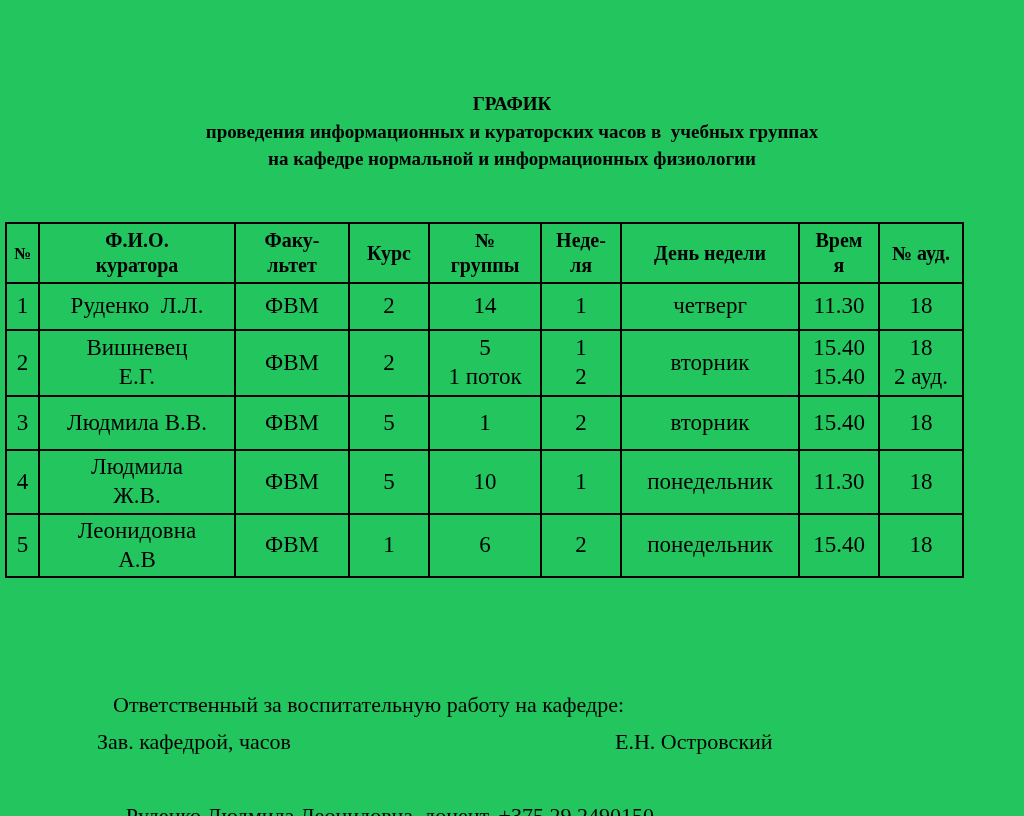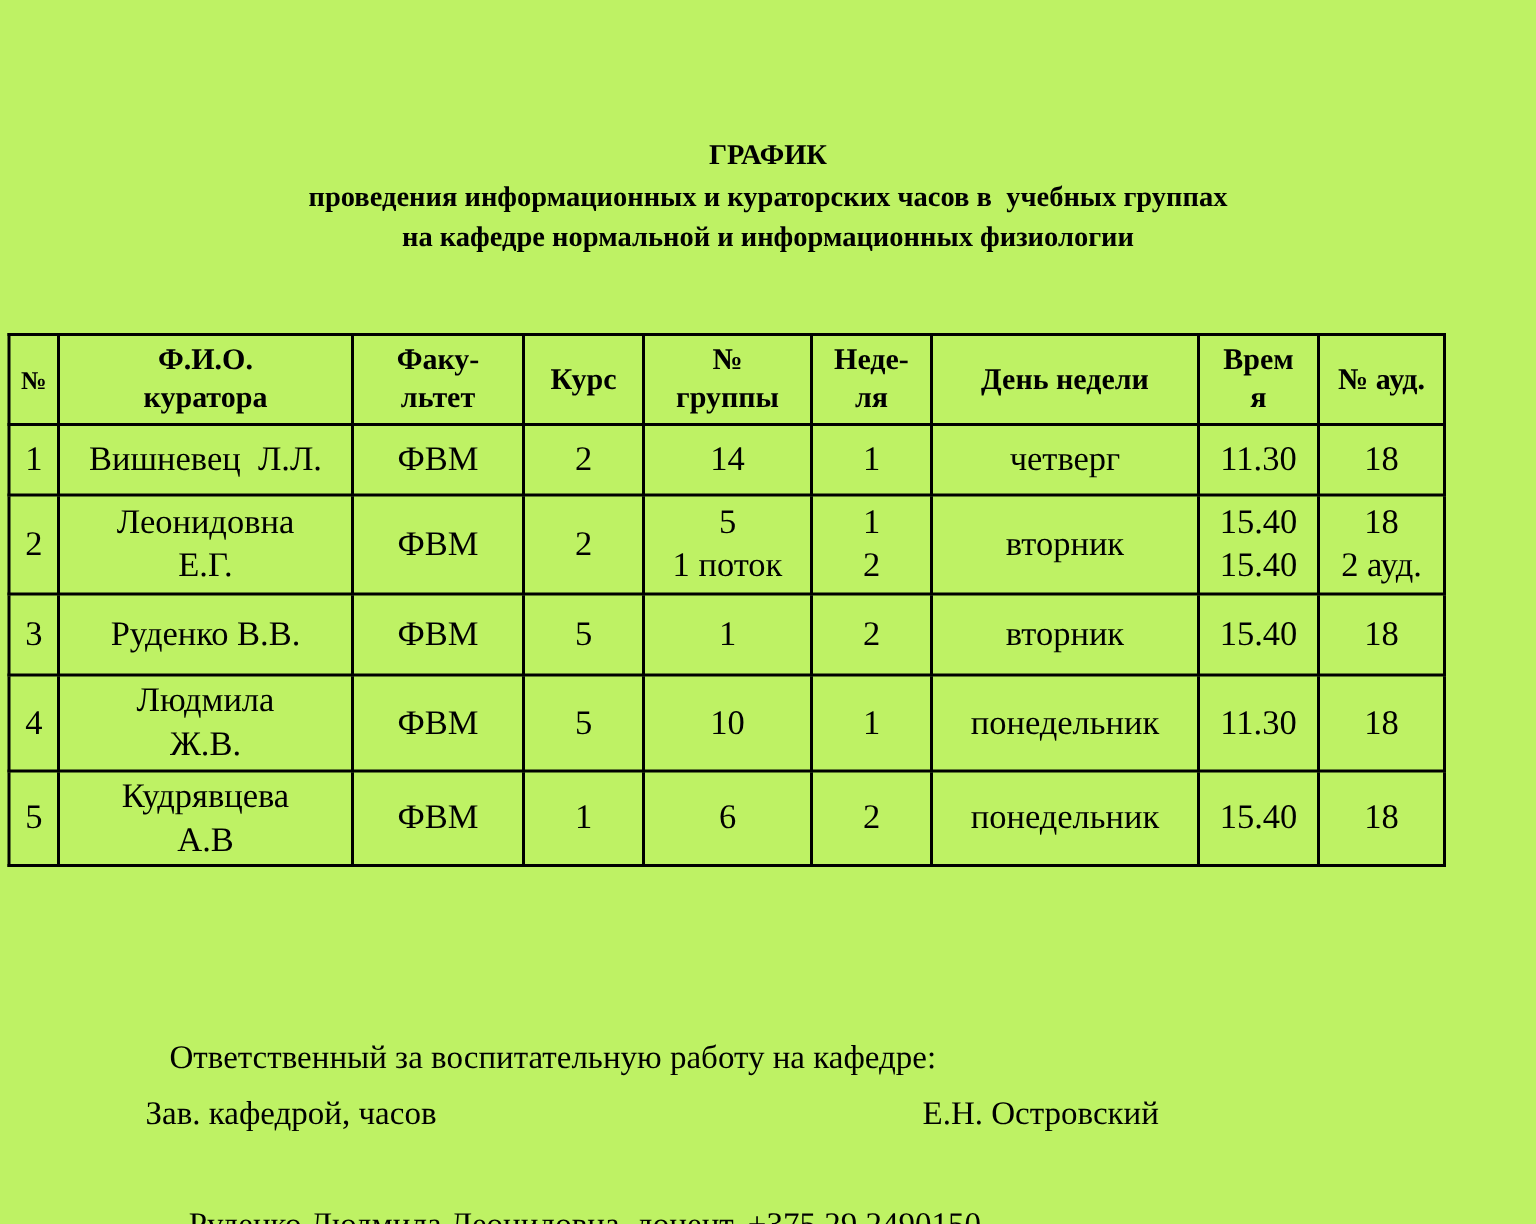--- a/index.html
+++ b/index.html
@@ -1,20 +1,20 @@
 <!DOCTYPE html>
 <html><head>
 <meta charset="utf-8">
 <style>
   * { margin:0; padding:0; box-sizing:border-box; }
   html,body { background:#ffffff; }
   .page {
     position:relative;
     width:1024px; height:816px;
-    background:#bef264;
+    background:#22c55e;
     color:#000;
     font-family:"Liberation Serif", "DejaVu Serif", serif;
     overflow:hidden;
   }
   .title-block {
     position:absolute;
     top:90px; left:0; width:100%;
     text-align:center;
     font-weight:bold;
     font-size:19px;
@@ -109,48 +109,48 @@
 ля</th>
         <th>День недели</th>
         <th>Врем
 я</th>
         <th>№ ауд.</th>
       </tr>
     </thead>
     <tbody>
       <tr class="row-1">
         <td>1</td>
-        <td class="cell-name">Вишневец  Л.Л.</td>
+        <td class="cell-name">Руденко  Л.Л.</td>
         <td>ФВМ</td>
         <td>2</td>
         <td>14</td>
         <td>1</td>
         <td>четверг</td>
         <td class="cell-time">11.30</td>
         <td class="cell-room">18</td>
       </tr>
       <tr class="row-2">
         <td>2</td>
-        <td class="cell-name">Леонидовна
+        <td class="cell-name">Вишневец
 Е.Г.</td>
         <td>ФВМ</td>
         <td>2</td>
         <td>5
 1 поток</td>
         <td>1
 2</td>
         <td>вторник</td>
         <td class="cell-time">15.40
 15.40</td>
         <td class="cell-room-multi">18
 2 ауд.</td>
       </tr>
       <tr class="row-3">
         <td>3</td>
-        <td class="cell-name">Руденко В.В.</td>
+        <td class="cell-name">Людмила В.В.</td>
         <td>ФВМ</td>
         <td>5</td>
         <td>1</td>
         <td>2</td>
         <td>вторник</td>
         <td class="cell-time">15.40</td>
         <td class="cell-room">18</td>
       </tr>
       <tr class="row-4">
         <td>4</td>
@@ -159,21 +159,21 @@
         <td>ФВМ</td>
         <td>5</td>
         <td>10</td>
         <td>1</td>
         <td class="cell-day-sm">понедельник</td>
         <td class="cell-time">11.30</td>
         <td class="cell-room">18</td>
       </tr>
       <tr class="row-5">
         <td>5</td>
-        <td class="cell-name">Кудрявцева
+        <td class="cell-name">Леонидовна
 А.В</td>
         <td>ФВМ</td>
         <td>1</td>
         <td>6</td>
         <td>2</td>
         <td class="cell-day-sm">понедельник</td>
         <td class="cell-time">15.40</td>
         <td class="cell-room">18</td>
       </tr>
     </tbody>

